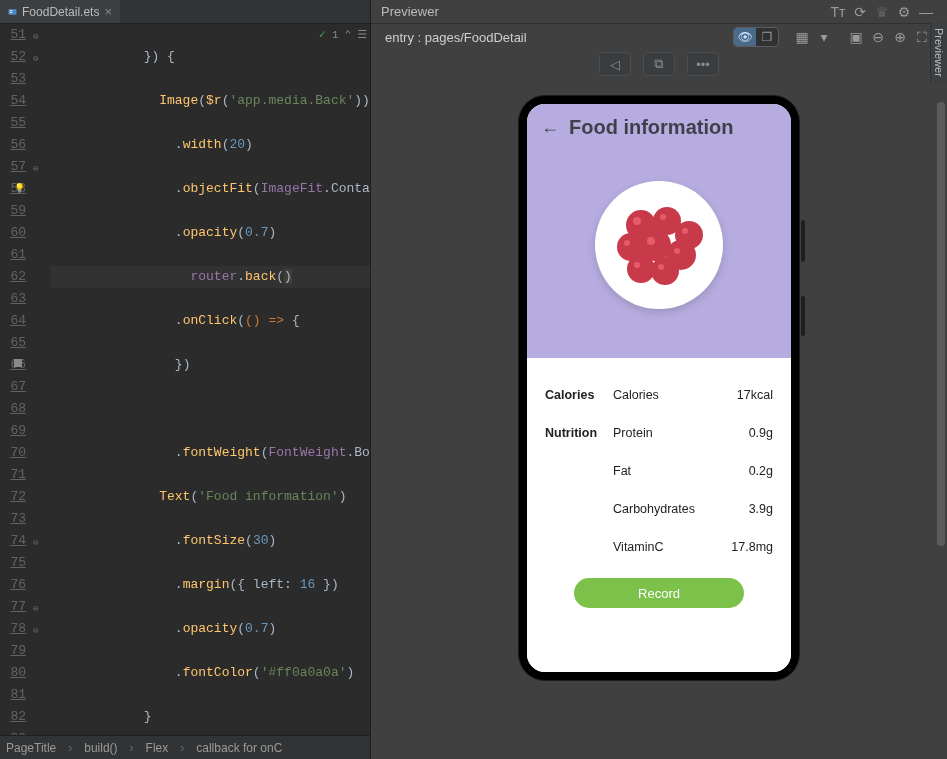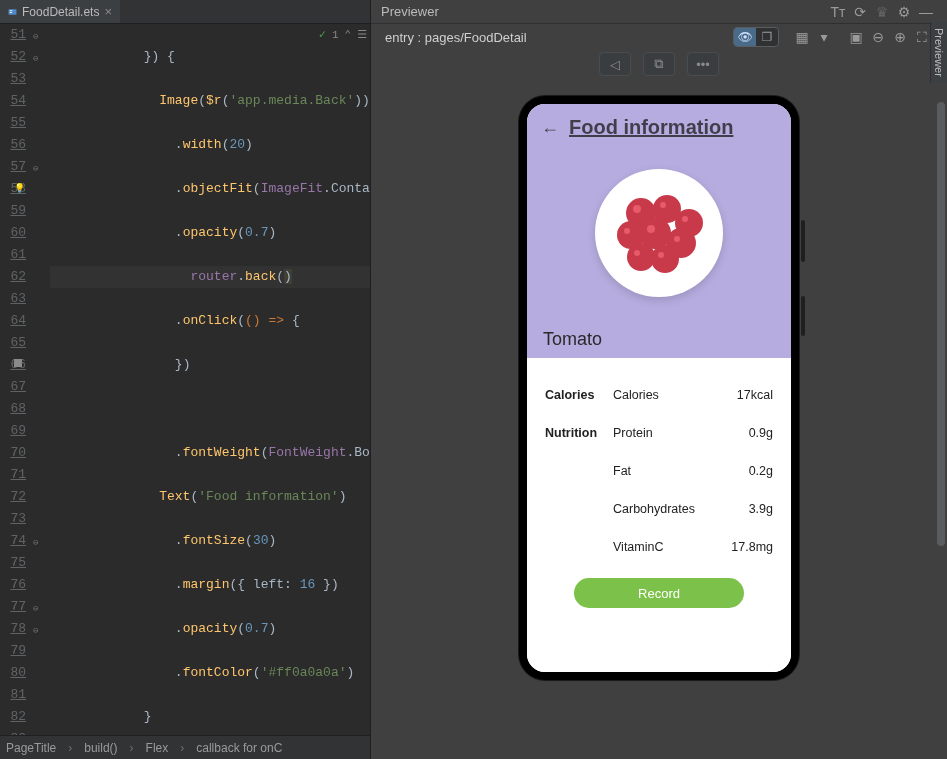--- a/index.html
+++ b/index.html
@@ -67,21 +67,21 @@
 .side-tab { position:absolute; right:0; top:22px; writing-mode:vertical-rl; background:#3c3f41; color:#bbb; font-size:11px; padding:6px 2px; border-left:1px solid #2d2f30; }
 
 
 .phone { width:280px; height:584px; background:#000; border-radius:26px; padding:8px; box-shadow:0 0 0 1px #1a1a1a; position:relative; }
 .phone::after{content:""; position:absolute; right:-6px; top:124px; width:4px; height:42px; background:#1f1f1f; border-radius:2px;}
 .phone::before{content:""; position:absolute; right:-6px; top:200px; width:4px; height:40px; background:#1f1f1f; border-radius:2px;}
 .screen { width:100%; height:100%; border-radius:18px; overflow:hidden; background:#fff; display:flex; flex-direction:column; }
 .screen-top { background:#b6acdf; padding:12px 14px 8px 14px; color:#2a2a2a; height:254px; display:flex; flex-direction:column; }
 .title-row { display:flex; align-items:center; gap:10px; }
 .title-row .back { font-size:18px; opacity:.8;}
-.title-row .title { font-size:20px; font-weight:700; opacity:.75; color:#1a1a1a;text-decoration:underline; }
+.title-row .title { font-size:20px; font-weight:700; opacity:.75; color:#1a1a1a; }
 .hero { flex:1; display:flex; align-items:center; justify-content:center; padding:4px 0;}
 .plate { width:128px; height:128px; border-radius:50%; background:#fff; box-shadow:0 3px 8px rgba(0,0,0,.15); display:flex; align-items:center; justify-content:center; overflow:hidden; }
 .name { font-size:18px; color:#2a2a2a; padding:2px 2px 0 2px; }
 
 .nutri { flex:1; background:#fff; padding:18px 18px 12px 18px; font-size:12.5px; color:#222; }
 .nutri-row { display:flex; align-items:center; height:38px; }
 .nutri-row .c1{ width:68px; font-weight:700;}
 .nutri-row .c2{ flex:1; }
 .nutri-row .c3{ text-align:right; }
 
@@ -272,21 +272,20 @@
                     <circle cx="86" cy="46" r="3"></circle>
                   <circle cx="28" cy="58" r="3"></circle>
                     <circle cx="52" cy="56" r="4"></circle>
                     <circle cx="78" cy="66" r="3"></circle>
                   <circle cx="38" cy="80" r="3"></circle>
                     <circle cx="62" cy="82" r="3"></circle>
                 </g>
               </svg>
             </div>
           </div>
-          <div class="name">Tomato</div>
         </div>
 
         <div class="nutri">
           <div class="nutri-row">
             <span class="c1">Calories</span>
             <span class="c2">Calories</span>
             <span class="c3">17kcal</span>
           </div>
           <div class="nutri-row">
             <span class="c1">Nutrition</span>

